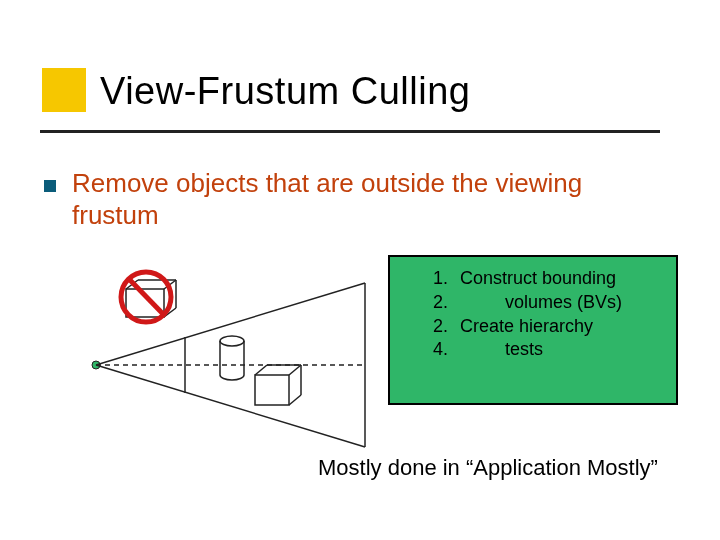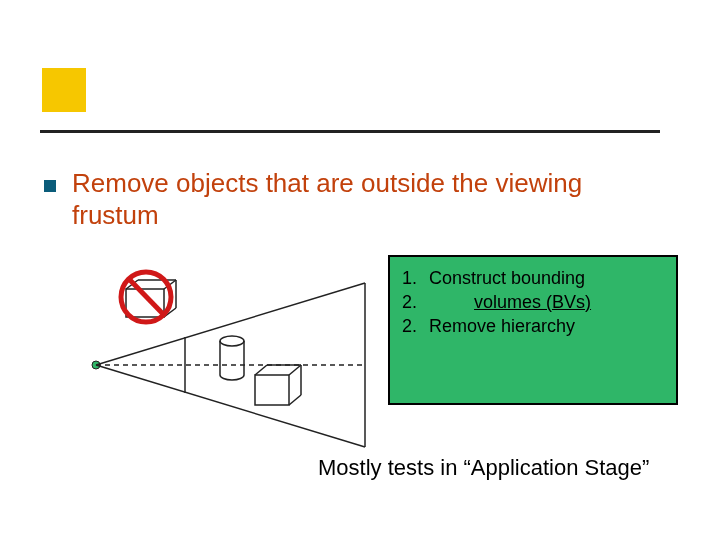--- a/index.html
+++ b/index.html
@@ -14,35 +14,36 @@
   
   .bullet-sq { position: absolute; left: 44px; top: 180px; width: 12px; height: 12px; background: #0b5c7a; }
   .body-text { position: absolute; left: 72px; top: 168px; width: 575px; font-size: 26px; color: #c2410c; line-height: 1.22; }
 
   
   .diagram { position: absolute; left: 90px; top: 275px; width: 310px; height: 180px; }
 
   
   .greenbox { position: absolute; left: 388px; top: 255px; width: 290px; height: 150px; background: #2fb668; border: 2px solid #000; padding: 10px 10px 10px 12px; font-size: 18px; color: #000; line-height: 1.32; }
   .greenbox ol { list-style: none; }
-  .greenbox li { white-space: nowrap; }
+  .greenbox li { white-space: nowrap; margin-left: 31px; }
   .num { display: inline-block; width: 22px; }
-  .indent { padding-left: 45px; text-decoration: underline; }
+  .indent { padding-left: 45px; }
 
   
   .footer { position: absolute; left: 318px; top: 455px; font-size: 22px; color: #000; }
 
   svg { overflow: visible; }
 </style>
 </head>
 <body>
 
 <div class="slide">
 
   <div class="accent-sq"></div>
+  <div class="title">View-Frustum Culling</div>
   <div class="title-underline"></div>
 
   <div class="bullet-sq"></div>
   <div class="body-text">Remove objects that are outside the viewing frustum</div>
 
   <svg class="diagram" viewBox="0 0 310 180">
 
     <circle cx="6" cy="90" r="4" fill="#2fb668" stroke="#222" stroke-width="1"></circle>
 
     <line x1="6" y1="90" x2="275" y2="90" stroke="#222" stroke-width="1.5" stroke-dasharray="5 4"></line>
@@ -82,19 +83,20 @@
     <g>
       <circle cx="56" cy="22" r="25" fill="none" stroke="#d01818" stroke-width="5"></circle>
       <line x1="39" y1="4" x2="74" y2="40" stroke="#d01818" stroke-width="5"></line>
     </g>
   </svg>
 
   <div class="greenbox">
     <ol>
       <li><span class="num">1.</span> <span>Construct bounding</span></li>
       <li><span class="num">2.</span> <span class="indent">volumes (BVs)</span></li>
-      <li><span class="num">2.</span> <span>Remove hierarchy</span></li>
+      <li><span class="num">2.</span> <span>Create hierarchy</span></li>
+      <li><span class="num">4.</span> <span class="indent">tests</span></li>
     </ol>
   </div>
 
-  <div class="footer">Mostly tests in “Application Stage”</div>
+  <div class="footer">Mostly done in “Application Mostly”</div>
 
 </div>
 
 </body></html>

